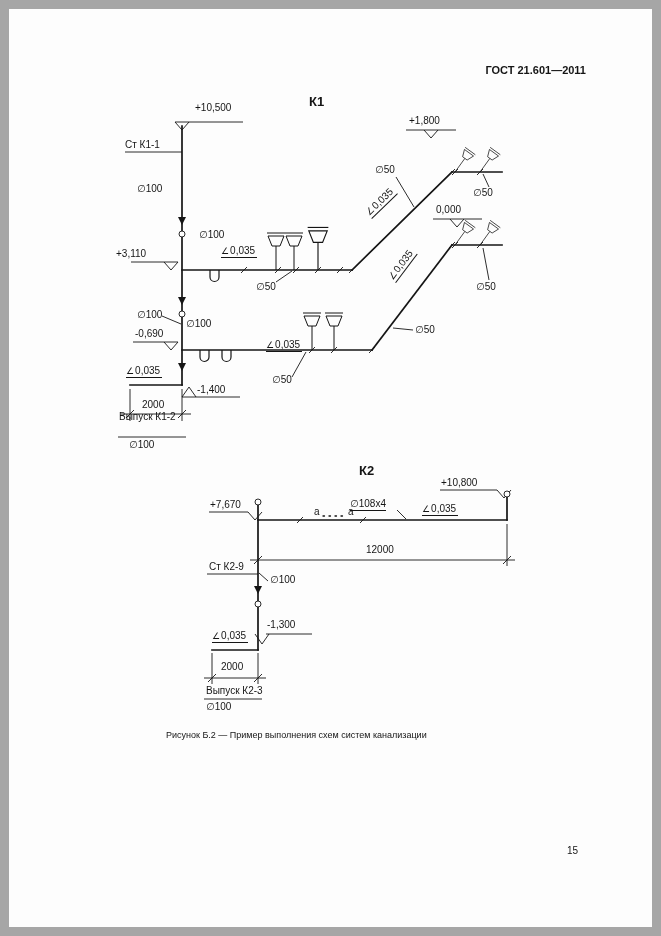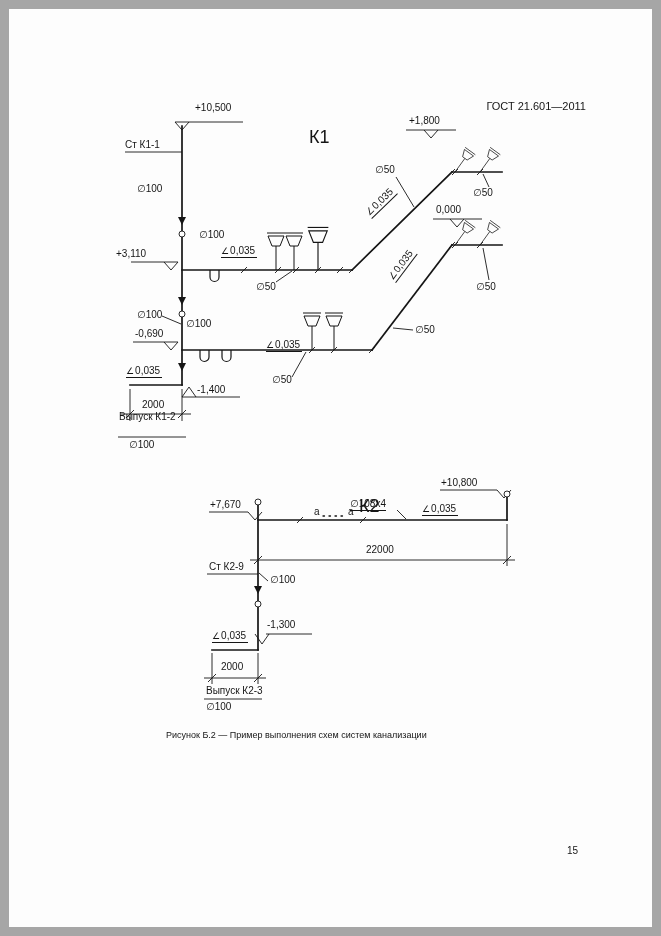--- a/index.html
+++ b/index.html
@@ -4,22 +4,22 @@
 <style>
   html,body{margin:0;padding:0;}
   body{
     width:661px;height:936px;position:relative;overflow:hidden;
     background:#a6a6a6;color:#151515;
     font-family:"Liberation Sans","DejaVu Sans",sans-serif;
   }
   .page{position:absolute;left:9px;top:9px;width:643px;height:918px;background:#fdfdfd;}
   svg.art{position:absolute;left:0;top:0;width:661px;height:936px;}
   .lbl{position:absolute;font-size:10px;line-height:12px;white-space:nowrap;color:#151515;}
-  .b{font-weight:normal;margin-top:36px;}
-  .t13{font-size:18px;line-height:15px;}
+  .b{font-weight:bold;}
+  .t13{font-size:13px;line-height:15px;}
   .t11{font-size:11px;line-height:13px;}
   .t9{font-size:9px;line-height:11px;}
   .u{border-bottom:1px solid #151515;padding-bottom:0;}
   .slope{border-bottom:1px solid #151515;padding-right:2px;}
   .slope .sl{font-size:9px;margin-right:1px;}
   .r44{transform:rotate(-44deg);transform-origin:left bottom;}
   .r53{transform:rotate(-53deg);transform-origin:left bottom;}
 </style>
 </head>
 <body>
@@ -166,21 +166,21 @@
 <div class="lbl" style="left:119px;top:411px">Выпуск К1-2</div>
 <div class="lbl" style="left:129px;top:439px">∅100</div>
 
 <div class="lbl t13 b" style="left:359px;top:463px">К2</div>
 <div class="lbl" style="left:441px;top:477px">+10,800</div>
 <div class="lbl" style="left:210px;top:499px">+7,670</div>
 <div class="lbl u" style="left:350px;top:498px">∅108x4</div>
 <div class="lbl" style="left:314px;top:506px">а</div>
 <div class="lbl" style="left:348px;top:506px">а</div>
 <div class="lbl slope" style="left:422px;top:503px"><span class="sl">∠</span><span>0,035</span></div>
-<div class="lbl" style="left:366px;top:544px">22000</div>
+<div class="lbl" style="left:366px;top:544px">12000</div>
 <div class="lbl" style="left:209px;top:561px">Ст К2-9</div>
 <div class="lbl" style="left:270px;top:574px">∅100</div>
 <div class="lbl" style="left:267px;top:619px">-1,300</div>
 <div class="lbl slope" style="left:212px;top:630px"><span class="sl">∠</span><span>0,035</span></div>
 <div class="lbl" style="left:221px;top:661px">2000</div>
 <div class="lbl" style="left:206px;top:685px">Выпуск К2-3</div>
 <div class="lbl" style="left:206px;top:701px">∅100</div>
 
 <div class="lbl t9" style="left:166px;top:730px">Рисунок Б.2 — Пример выполнения схем систем канализации</div>
 <div class="lbl" style="left:567px;top:845px">15</div>

